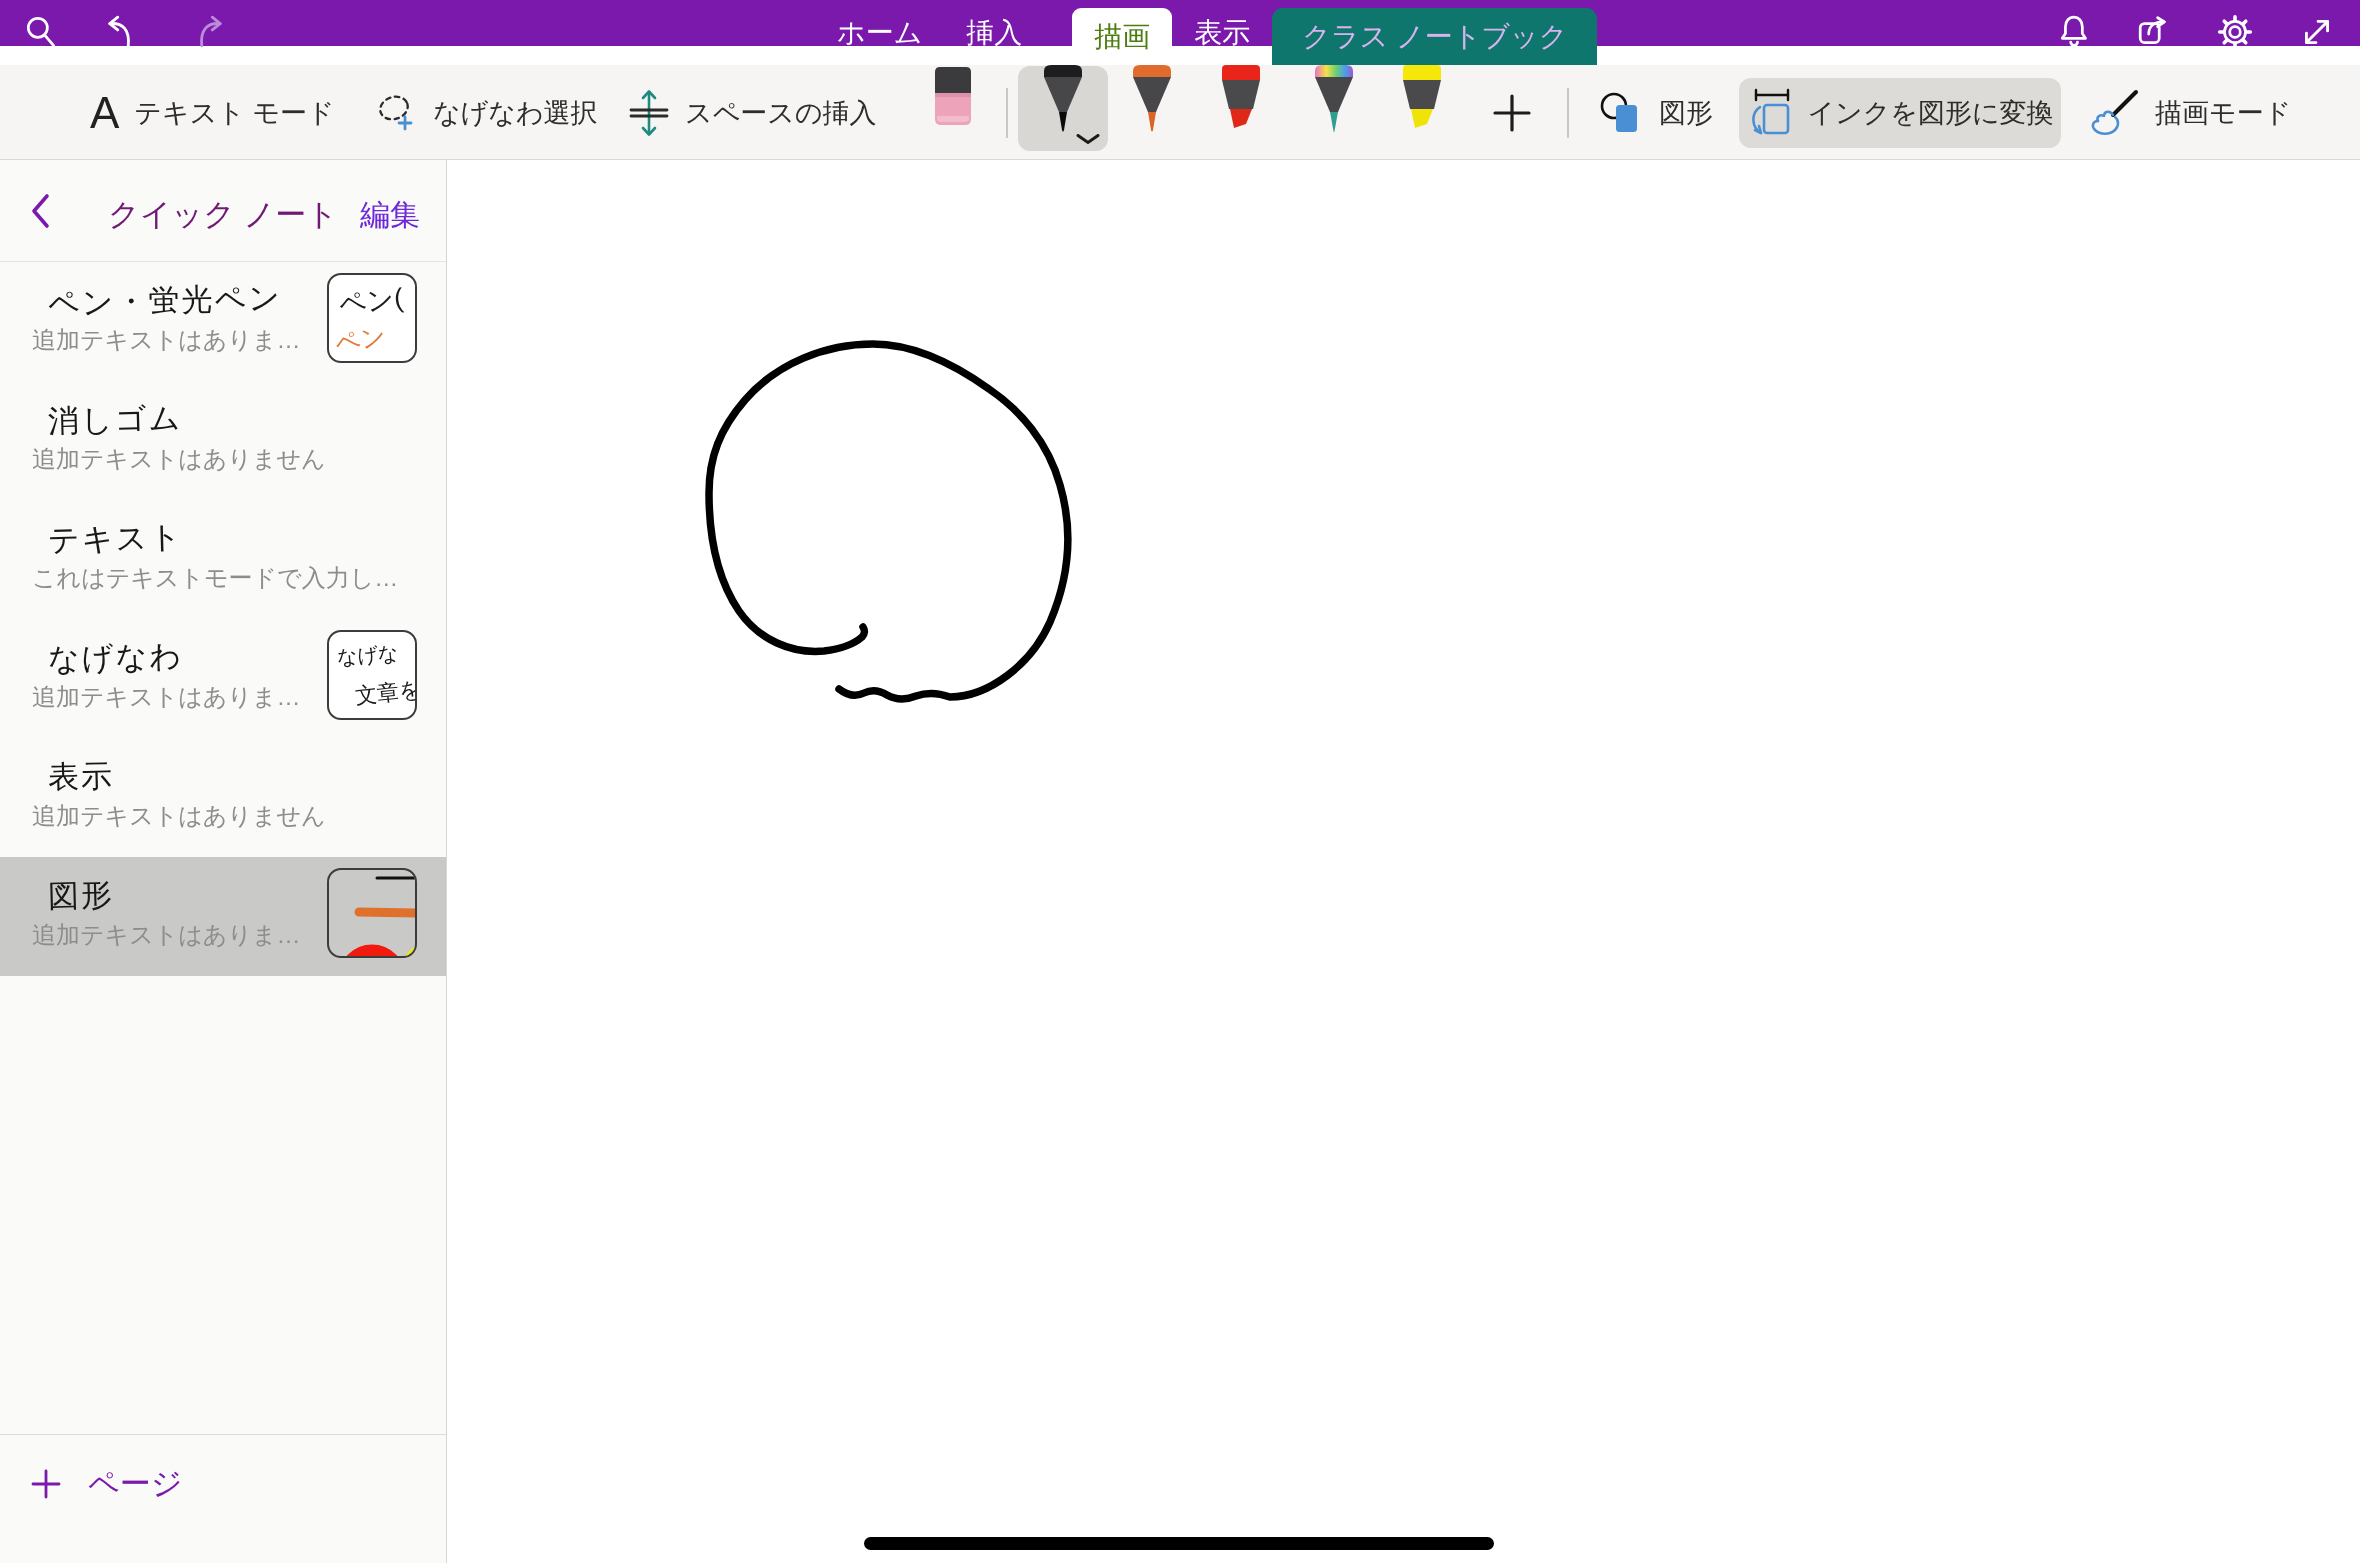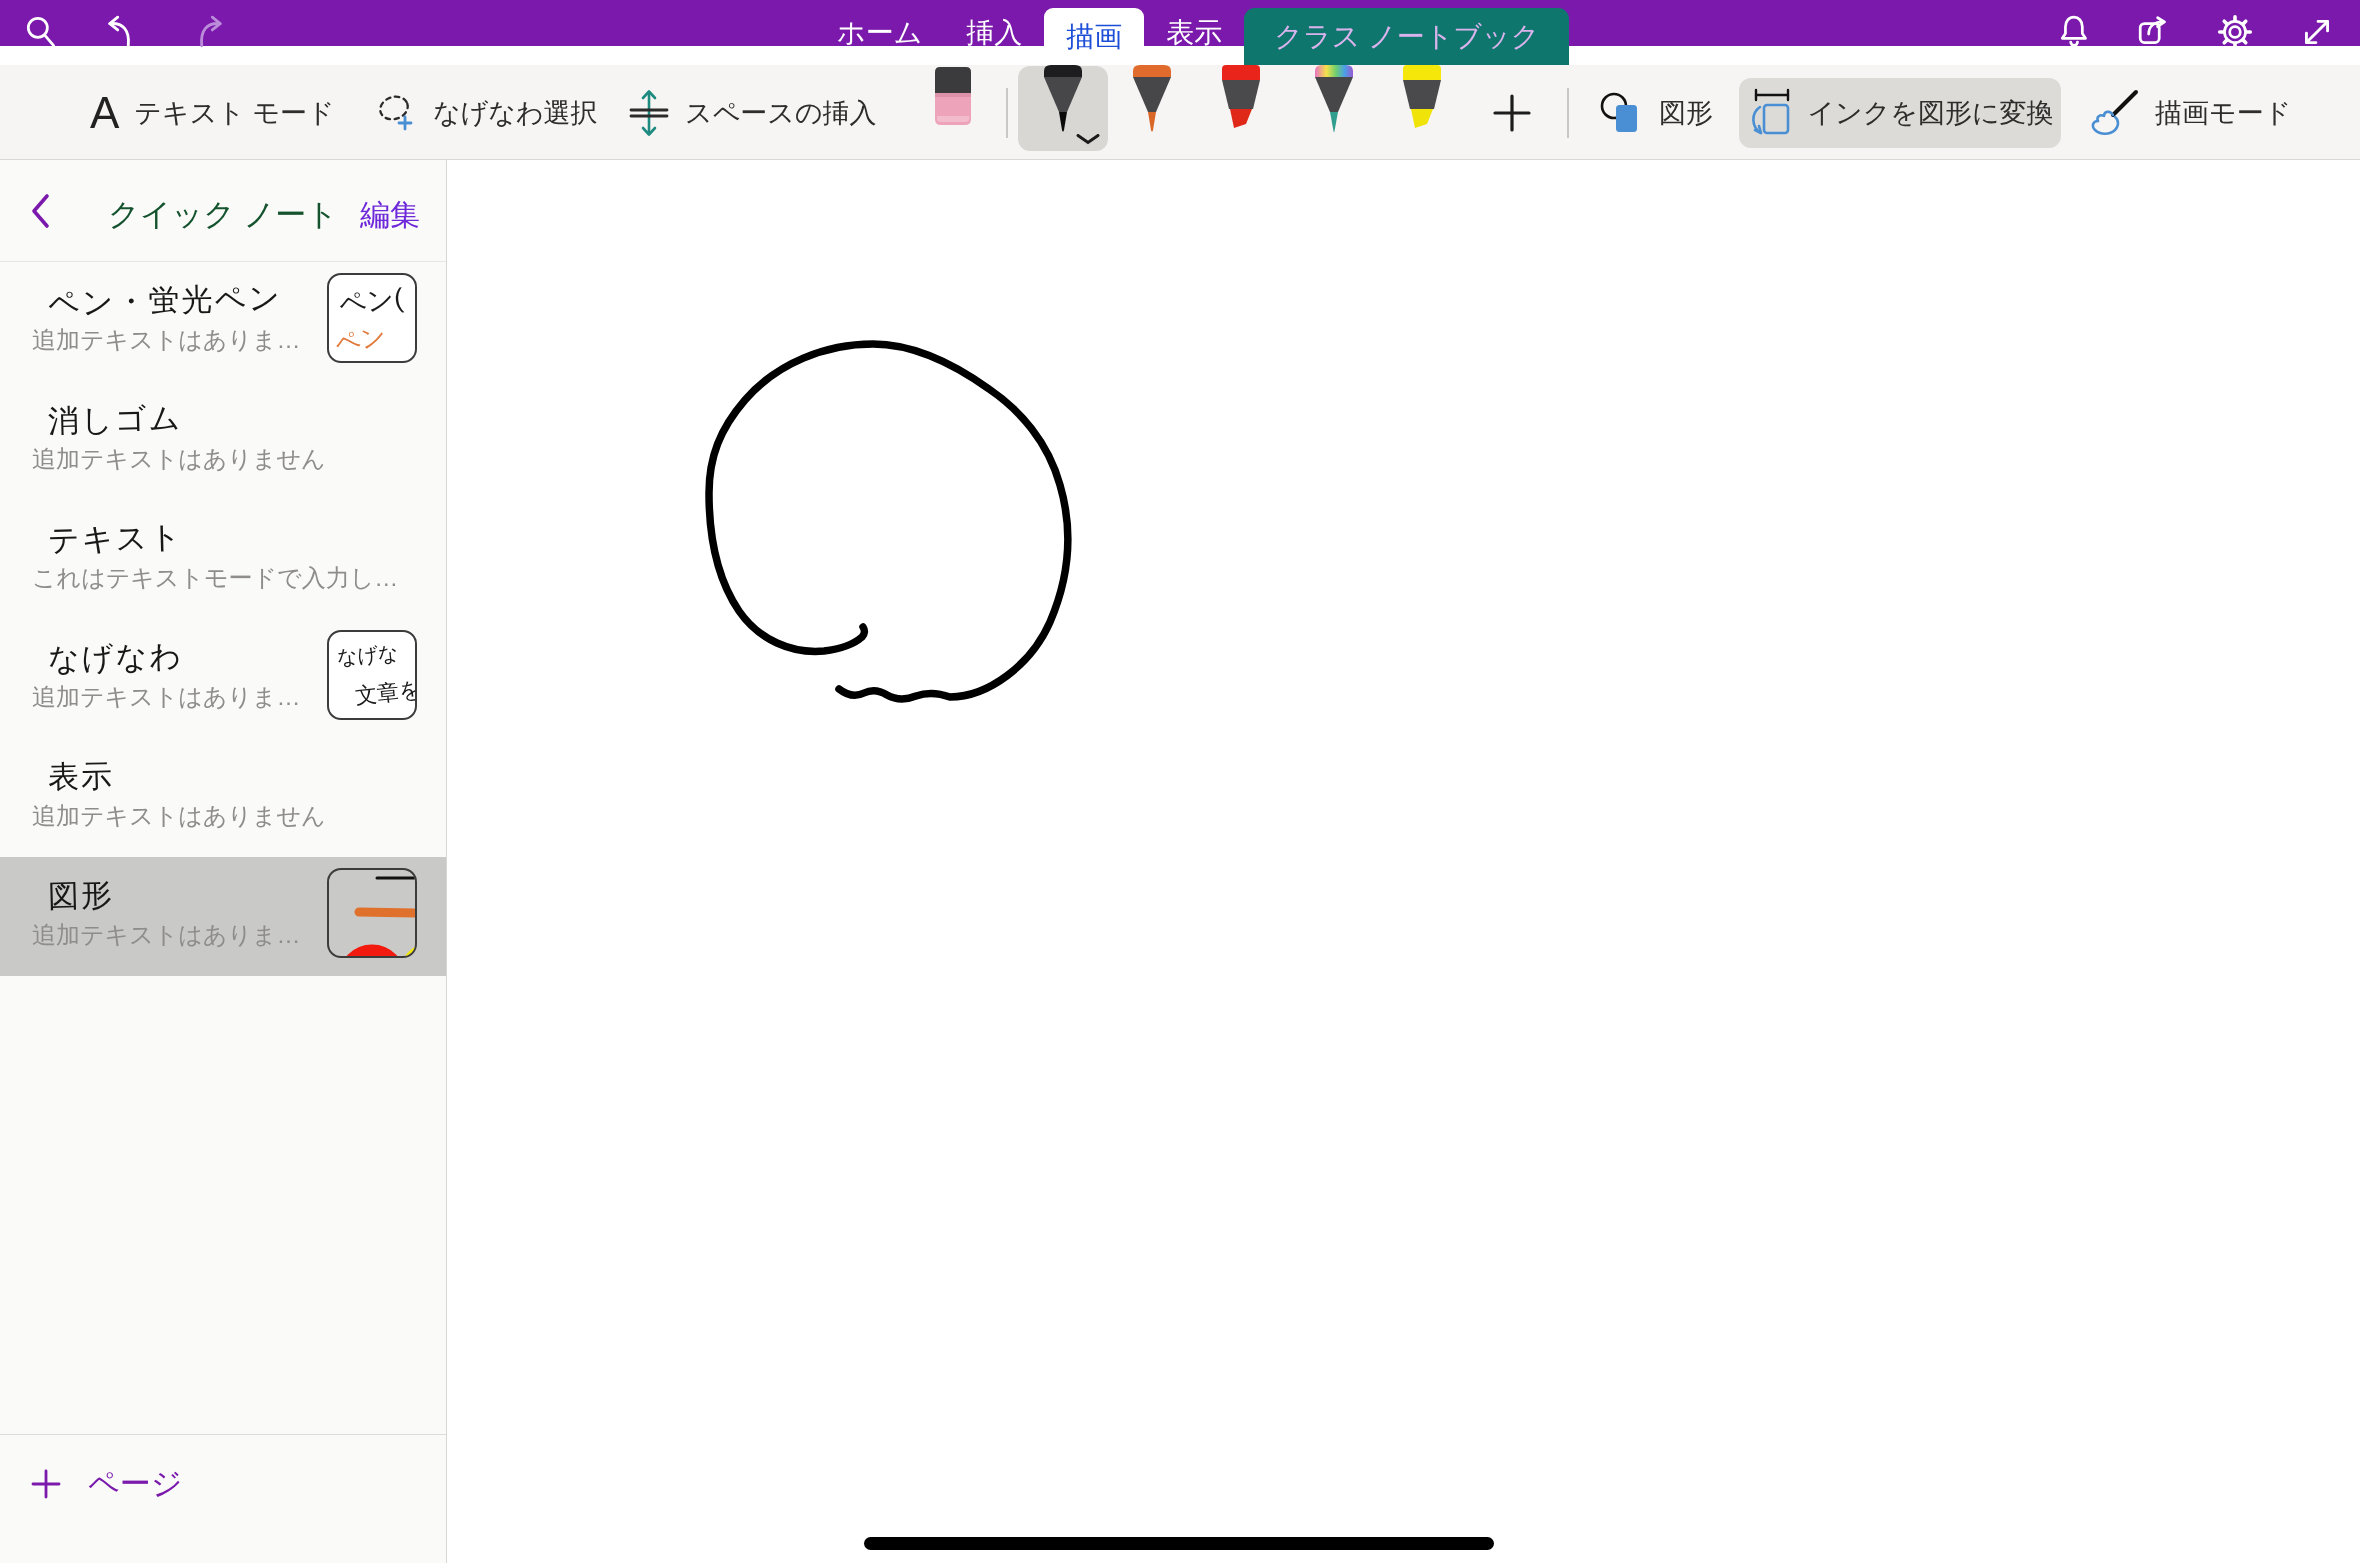--- a/index.html
+++ b/index.html
@@ -6,22 +6,22 @@
   html,body { width:2360px; height:1563px; overflow:hidden; }
   body { font-family:"Liberation Sans","DejaVu Sans",sans-serif; }
   #app { position:relative; width:2360px; height:1563px; background:#ffffff; }
 
   
   .top-bar { position:absolute; left:0; top:0; width:2360px; height:46px; background:#7a19ac; }
   .tb-icon { position:absolute; top:13px; width:38px; height:38px; cursor:pointer; }
   .tabs { position:absolute; left:815px; top:0; height:65px; display:flex; align-items:center; }
   .tab { height:65px; display:flex; align-items:center; padding:0 22px; color:#ffffff;
          font-size:28px; white-space:nowrap; cursor:pointer; }
-  .tab.selected { height:57px; align-self:flex-end; background:#ffffff; color:#1d4ed8;
-                  border-radius:9px 9px 0 0; }
+  .tab.selected { height:57px; align-self:flex-end; background:#ffffff; color:#4d7c0f;
+                  border-radius:9px 9px 0 0;margin-left:28px; }
   .tab.dark { height:57px; align-self:flex-end; background:#0f766e; color:#d9b3ec;
               border-radius:11px 11px 0 0; padding:0 30px; }
 
   
   .ribbon { position:absolute; left:0; top:65px; width:2360px; height:95px;
             background:#f6f5f3; border-bottom:1px solid #d9d8d6; }
   .rb-btn { position:absolute; top:0; height:95px; display:flex; align-items:center; gap:15px;
             font-size:27px; color:#2e2d2b; white-space:nowrap; cursor:pointer; }
   .rb-divider { position:absolute; top:23px; width:2px; height:50px; background:#c9c8c6; }
   .letterA { font-size:44px; font-weight:500; color:#222; line-height:1; }
@@ -33,21 +33,21 @@
               background:#dcdbd8; border-radius:12px; display:flex; align-items:center;
               justify-content:center; gap:13px; font-size:27px; color:#2e2d2b;
               white-space:nowrap; cursor:pointer; }
 
   
   .sidebar { position:absolute; left:0; top:160px; width:447px; height:1403px;
              background:#fafaf9; border-right:1px solid #d8d7d5; }
   .sb-header { position:absolute; left:0; top:0; width:446px; height:102px;
                border-bottom:1px solid #e6e5e3; }
   .sb-title { position:absolute; left:0; right:0; top:34px; text-align:center;
-              font-size:31px; color:#14532d; }
+              font-size:31px; color:#701a75; }
   .sb-edit { position:absolute; right:26px; top:35px; font-size:30px; color:#6d28d9; cursor:pointer; }
   .sb-back { position:absolute; left:30px; top:33px; cursor:pointer; }
   .sb-item { position:absolute; left:0; width:446px; height:119px; cursor:pointer; }
   .sb-item.selected { background:#c9c9c7; }
   .it-title { position:absolute; left:48px; top:18px; font-size:31px; color:#181818;
               transform:rotate(-1.5deg); letter-spacing:2px; white-space:nowrap; }
   .it-sub { position:absolute; left:32px; top:62px; font-size:24px; color:#8e8d8b; white-space:nowrap; }
   .thumb { position:absolute; left:327px; top:11px; width:90px; height:90px;
            border:2px solid #3c3c3c; border-radius:14px; overflow:hidden; }
   .sb-footer { position:absolute; left:0; bottom:16px; width:446px; height:113px;

